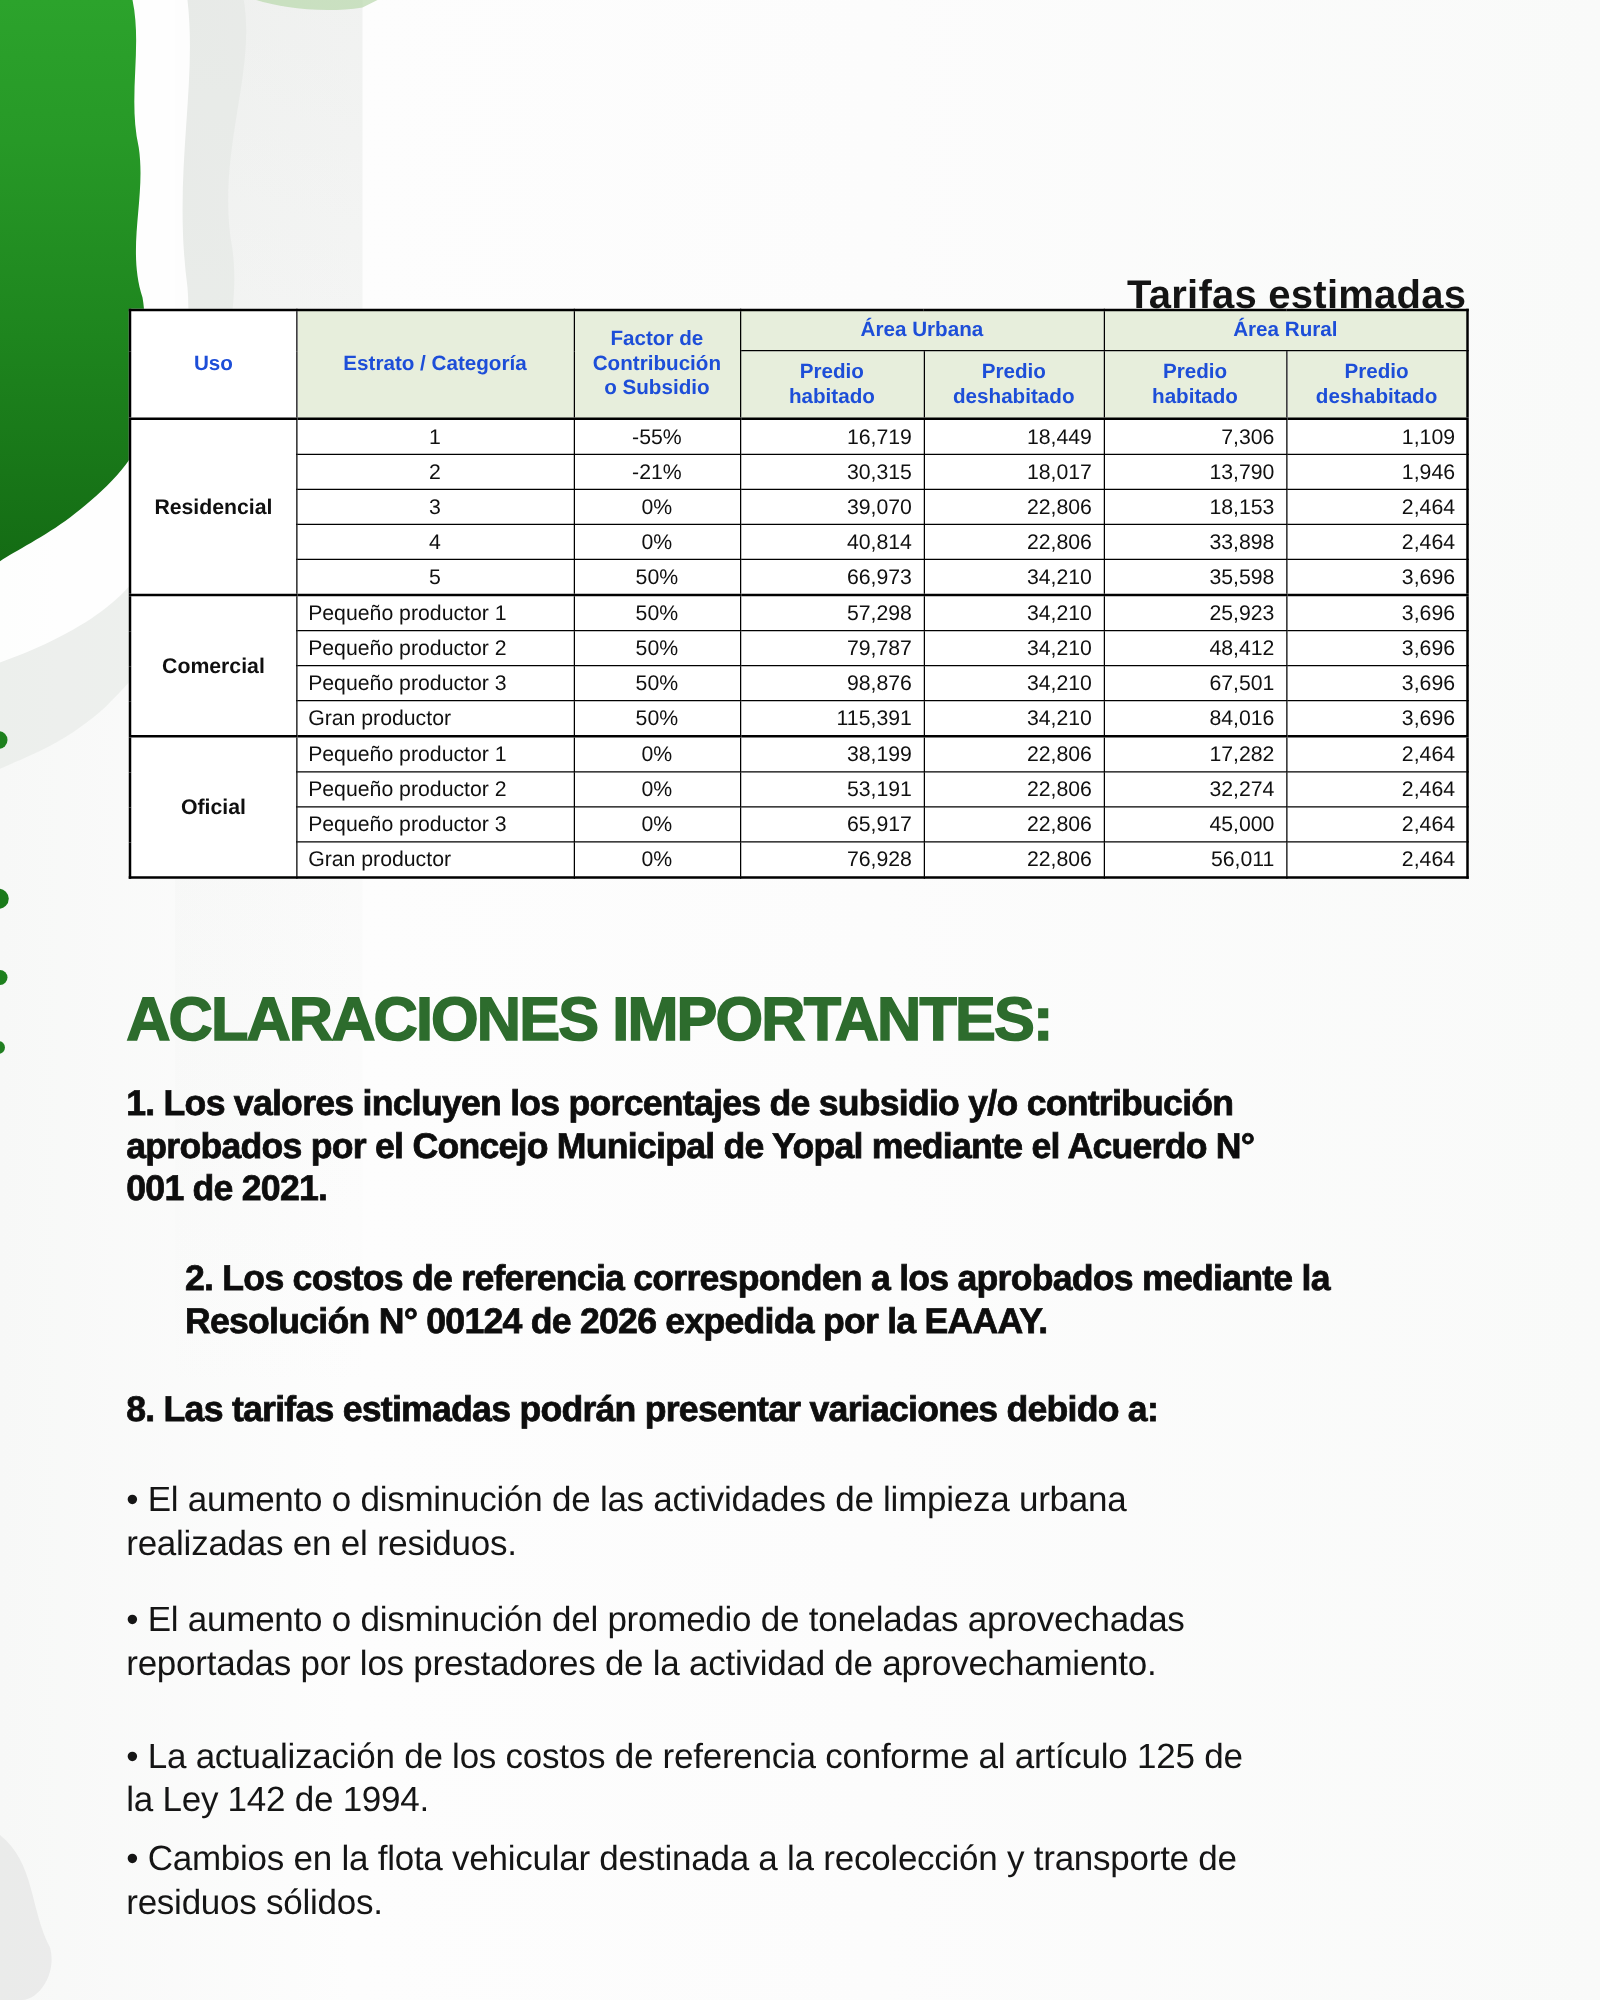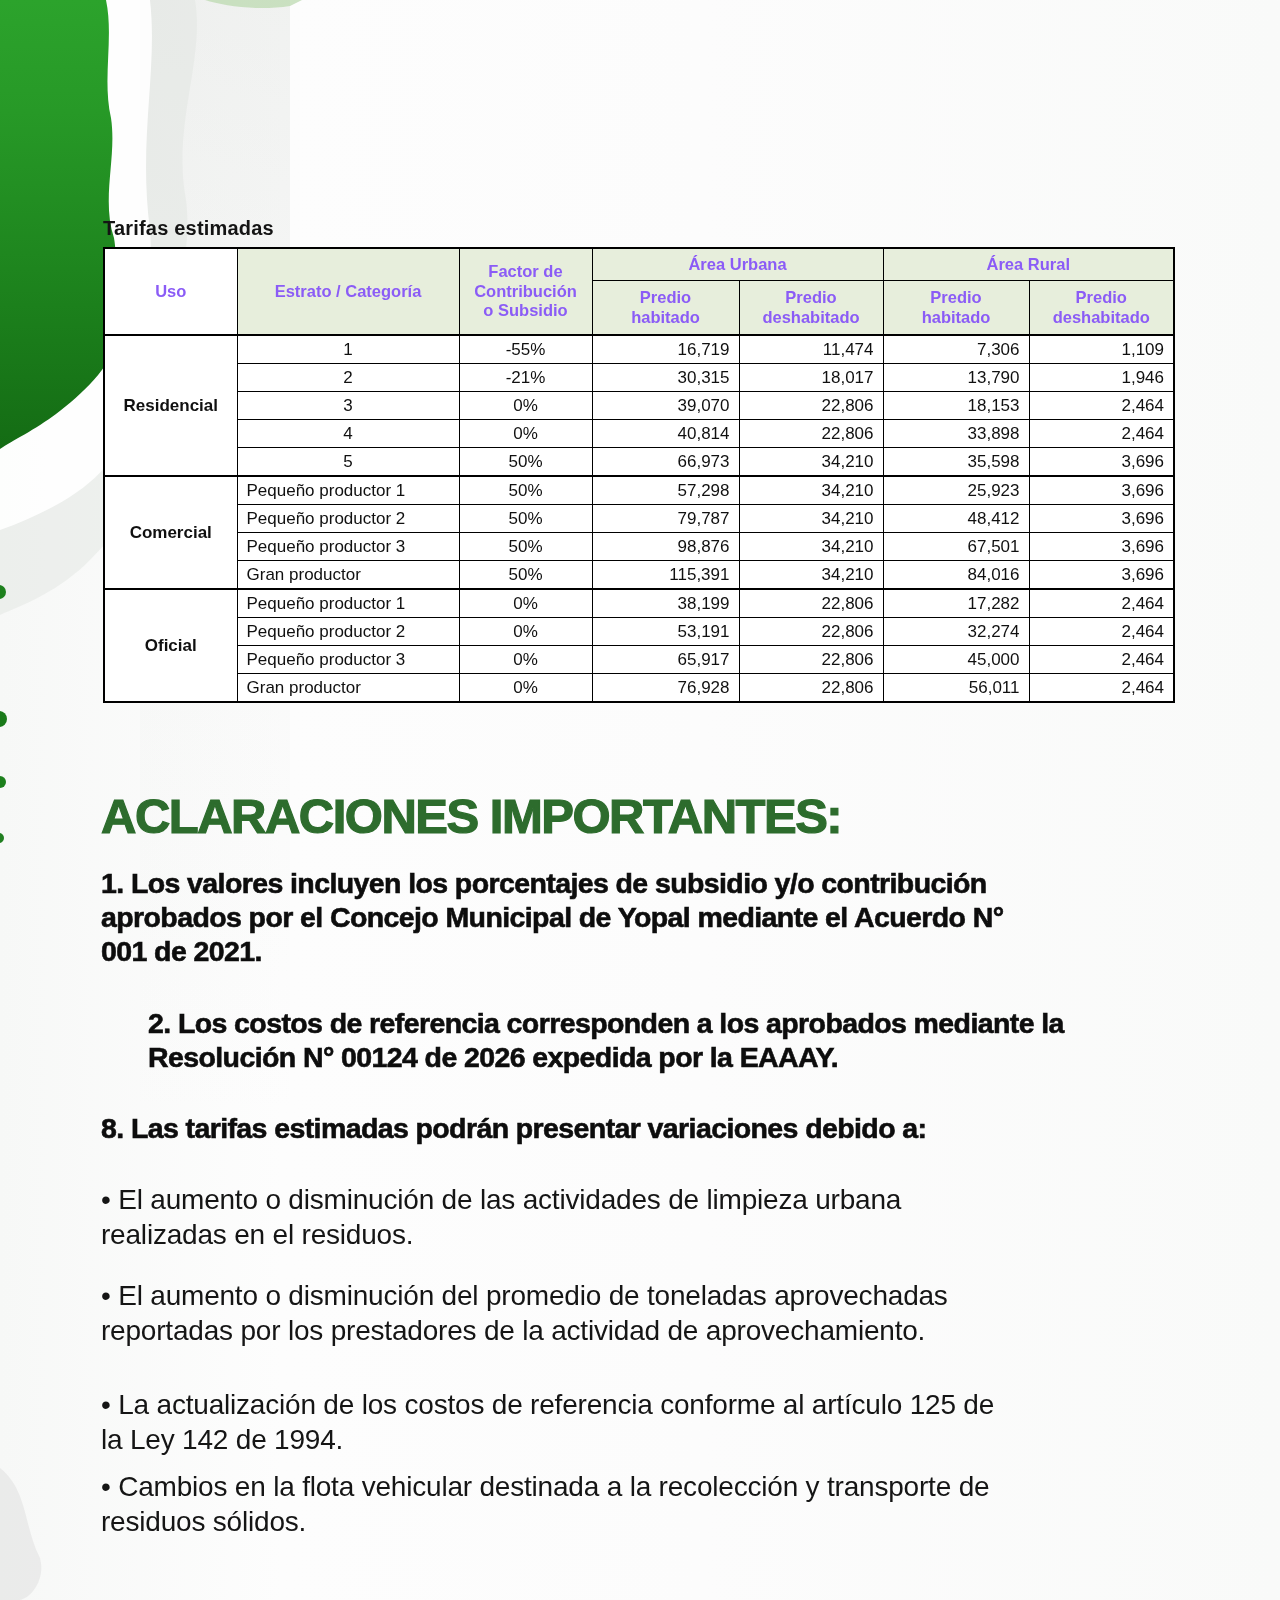--- a/index.html
+++ b/index.html
@@ -11,30 +11,30 @@
   .bg-band{
     position:absolute;left:140px;top:0;width:150px;height:1120px;
     background:linear-gradient(180deg,rgba(190,196,190,0.20),rgba(190,196,190,0.05) 60%,rgba(190,196,190,0));
     pointer-events:none;
   }
   .decor{position:absolute;left:0;top:0;pointer-events:none;}
 
   
   .table-title{
     position:absolute;left:103px;top:217px;width:1070px;
-    text-align:left;font-size:20px;font-weight:700;color:#141414;letter-spacing:0.2px;
+    text-align:right;font-size:32px;font-weight:700;color:#141414;letter-spacing:0.2px;
   }
   #tarifas{
     position:absolute;left:103px;top:247px;
     border-collapse:collapse;table-layout:fixed;width:1070px;background:#fff;
     border:2.5px solid #000;
   }
   #tarifas th,#tarifas td{border:1.5px solid #000;overflow:hidden;}
   #tarifas thead th{
-    background:#e7eedc;font-weight:700;font-size:16.5px;color:#8b5cf6;
+    background:#e7eedc;font-weight:700;font-size:16.5px;color:#1d4ed8;
     text-align:center;vertical-align:middle;line-height:1.2;padding:1px 2px;
   }
   #tarifas thead th.white{background:#ffffff;}
   #tarifas tr.h1 th{height:29px;}
   #tarifas tr.h2 th{height:51px;}
   .pre{white-space:pre-line;}
   #tarifas tbody td{height:27px;font-size:17px;color:#101010;background:#fff;padding:0 9px;vertical-align:middle;}
   #tarifas tbody tr.group-start td{border-top-width:2.5px;}
   .uso-cell{font-weight:700;text-align:center;padding:0 2px !important;}
   .cat-cell{text-align:left;}
@@ -125,21 +125,21 @@
         <th class="pre">Predio
 deshabitado</th>
       </tr>
     </thead>
     <tbody>
         <tr class="group-start">
           <td rowspan="5" class="uso-cell">Residencial</td>
           <td class="cat-cell center">1</td>
           <td class="factor-cell">-55%</td>
           <td class="num-cell">16,719</td>
-          <td class="num-cell">11,474</td>
+          <td class="num-cell">18,449</td>
           <td class="num-cell">7,306</td>
           <td class="num-cell">1,109</td>
         </tr>
         <tr>
           <td class="cat-cell center">2</td>
           <td class="factor-cell">-21%</td>
           <td class="num-cell">30,315</td>
           <td class="num-cell">18,017</td>
           <td class="num-cell">13,790</td>
           <td class="num-cell">1,946</td>

